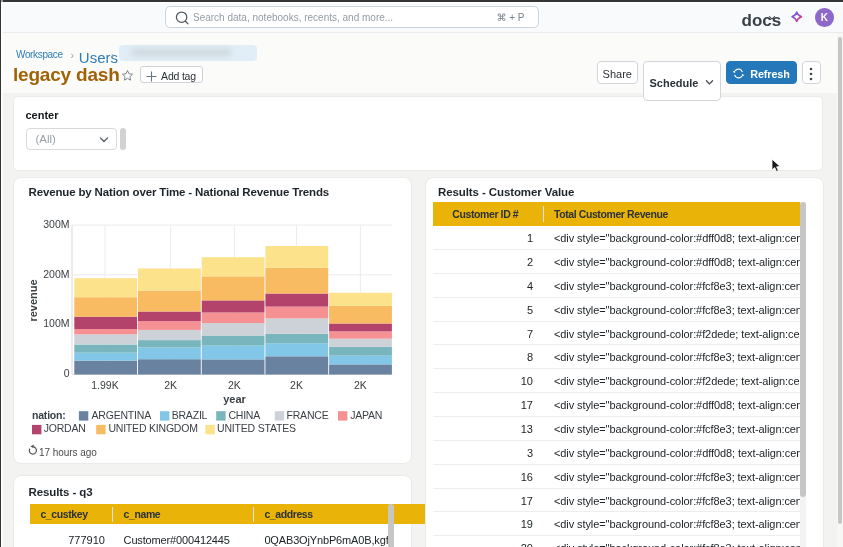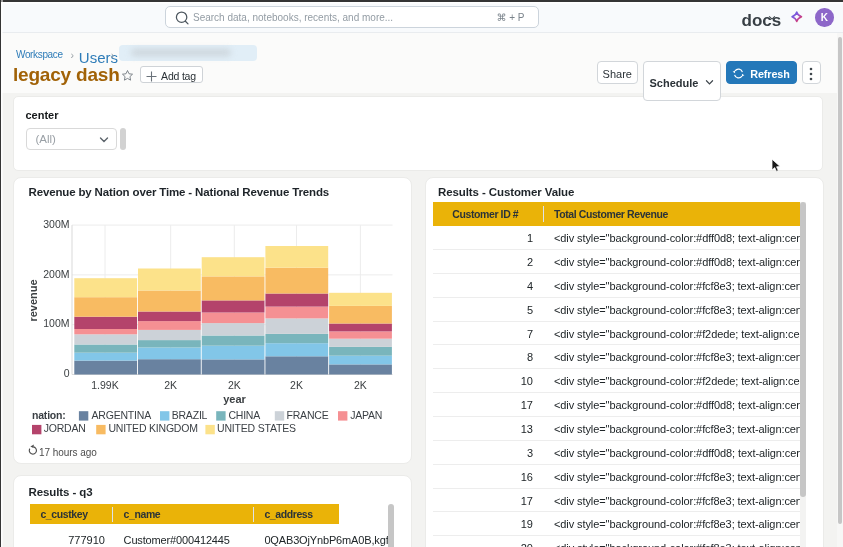--- a/index.html
+++ b/index.html
@@ -297,21 +297,21 @@
 <div class="trow" style="left:432.5px;top:536.25px;width:367.3px;height:23.85px">
       <span class="id" style="left:0;width:100.5px">20</span>
       <span class="tx" style="left:121.4px">&lt;div style="background-color:#fcf8e3; text-align:center"&gt;</span>
     </div>
 </div>
 <div class="abs" style="left:799.8px;top:202.4px;width:6px;height:345px;background:#f3f3f2;z-index:3"></div>
 <div class="sthumb" style="left:799.8px;top:202.4px;width:6px;height:295px"></div>
 
 <div class="abs panel" id="tcp"></div>
 <div class="ptitle" style="left:28.5px;top:486px">Results - q3</div>
-<div class="thead" style="left:30px;top:503.7px;width:309px;height:20.7px">
+<div class="thead" style="left:30px;top:503.7px;width:395px;height:20.7px">
   <span style="left:10.4px;top:4px">c_custkey</span>
   <span style="left:93.6px;top:4px">c_name</span>
   <span style="left:234.4px;top:4px">c_address</span>
   <div class="vline" style="left:81.9px;top:3px;height:15px"></div>
   <div class="vline" style="left:223.2px;top:3px;height:15px"></div>
 </div>
 <div class="trow" style="left:30px;top:524.4px;width:357.5px;height:23.8px">
   <span class="id" style="left:0;width:74.9px;top:9.5px">777910</span>
   <span class="tx" style="left:93.6px;top:9.5px;letter-spacing:-0.15px">Customer#000412445</span>
   <span class="tx" style="left:234.4px;top:9.5px;letter-spacing:-0.15px">0QAB3OjYnbP6mA0B,kgf</span>

